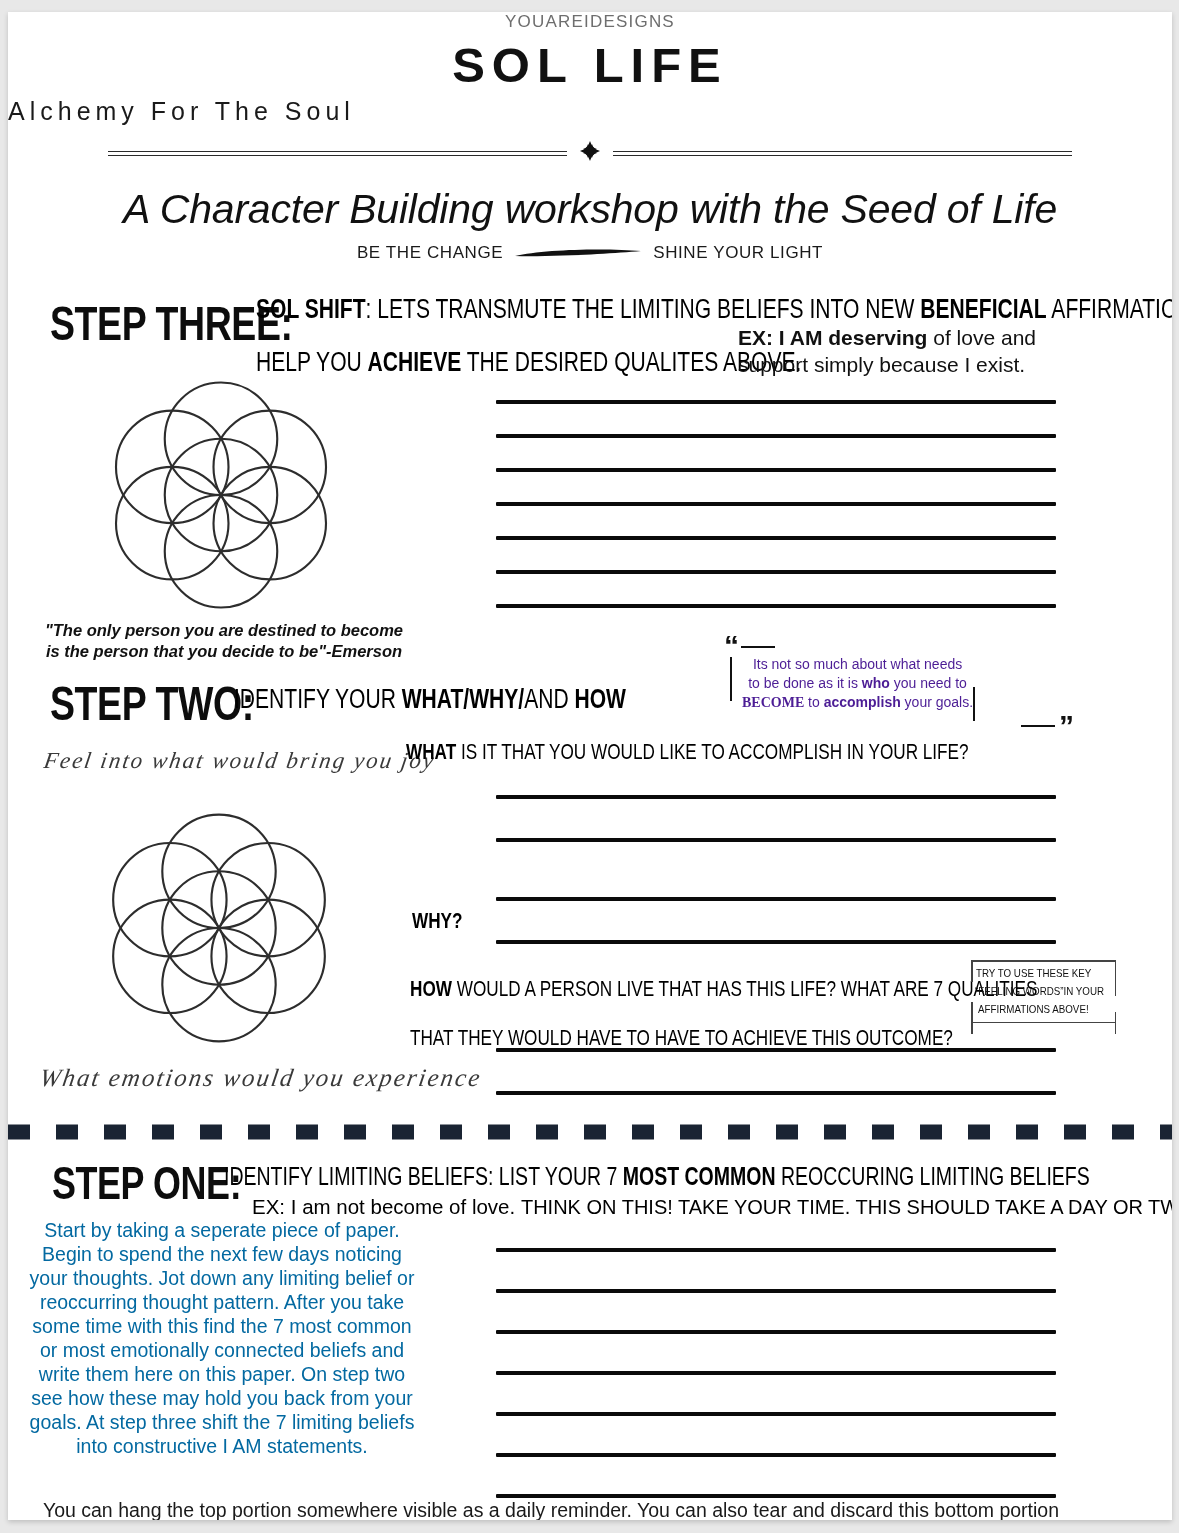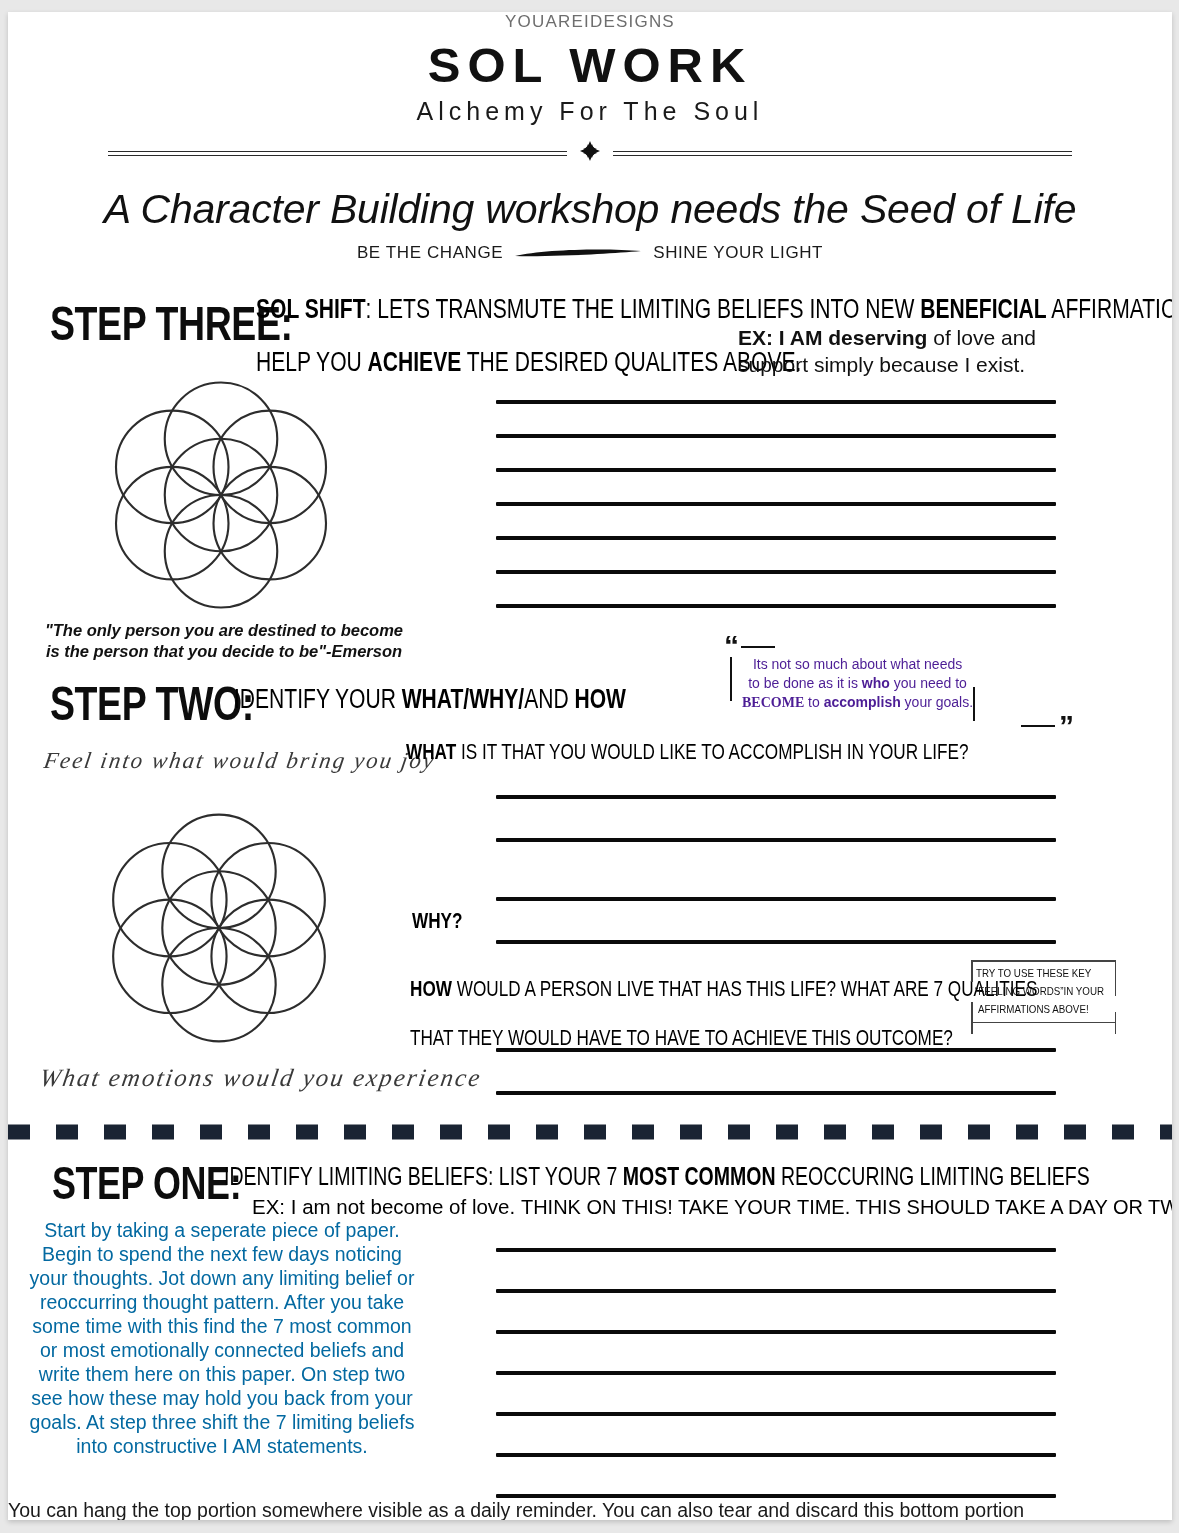--- a/index.html
+++ b/index.html
@@ -29,21 +29,20 @@
   .brand-title {
     text-align: center;
     font-size: 49px;
     font-weight: 900;
     letter-spacing: 7px;
     color: #111;
     margin-top: 8px;
     line-height: 1.05;
   }
   .brand-tag {
-    text-align: center;
     font-size: 25px;
     letter-spacing: 5px;
     color: #1a1a1a;
     margin-top: 6px;
     font-weight: 400;
   }
   .ornament-row {
     display: flex; align-items: center; justify-content: center;
     margin-top: 10px; padding: 0 100px;
   }
@@ -157,46 +156,46 @@
   #step1-head { position: absolute; left: 216px; top: 1150px; font-size: 25px; }
   #step1-ex { position: absolute; left: 244px; top: 1183px; font-size: 20.5px; white-space: nowrap;}
   #step1-ex .narrow { font-size: 20px; }
   #step1-para {
     position: absolute; left: 14px; top: 1207px; width: 400px;
     text-align: center; font-size: 19.5px; line-height: 1.23; color: #0369a1;
   }
   #step1-lines { left: 488px; top: 1236px; width: 560px; }
   #footer {
     position: absolute; left: 0; top: 1487px; width: 1086px;
-    text-align: left; font-size: 19.5px; color: #1a1a1a;
+    text-align: center; font-size: 19.5px; color: #1a1a1a;
   }
 </style>
 </head>
 <body>
 
 <div class="page">
 
   <div class="brand-sub">YOUAREIDESIGNS</div>
-  <div class="brand-title">SOL WORK</div>
+  <div class="brand-title">SOL LIFE</div>
   <div class="brand-tag">Alchemy For The Soul</div>
 
   <div class="ornament-row">
     <div class="orn-rule"></div>
     <div class="orn-dia">
       <svg width="30" height="30" viewBox="0 0 30 30">
         <path d="M15 2 C17 7 18 9 22 10 C18 11 17 13 15 18 C13 13 12 11 8 10 C12 9 13 7 15 2 Z" fill="#111" transform="translate(0,3)"></path>
         <path d="M15 28 C13 23 12 21 8 20 C12 19 13 17 15 12 C17 17 18 19 22 20 C18 21 17 23 15 28 Z" fill="#111" transform="translate(0,-3)"></path>
         <path d="M2 15 C7 13 9 12 10 8 C11 12 13 13 18 15 C13 17 11 18 10 22 C9 18 7 17 2 15 Z" fill="#111" transform="translate(3,0)"></path>
         <path d="M28 15 C23 17 21 18 20 22 C19 18 17 17 12 15 C17 13 19 12 20 8 C21 12 23 13 28 15 Z" fill="#111" transform="translate(-3,0)"></path>
       </svg>
     </div>
     <div class="orn-rule"></div>
   </div>
 
-  <div class="headline">A Character Building workshop needs the Seed of Life</div>
+  <div class="headline">A Character Building workshop with the Seed of Life</div>
 
   <div class="change-row">
     <span>BE THE CHANGE</span>
     <svg class="swoosh" viewBox="0 0 130 12">
       <path d="M2 9 C30 2 95 1 128 4 C96 7 34 10 2 9 Z" fill="#111"></path>
     </svg>
     <span>SHINE YOUR LIGHT</span>
   </div>
 
   <div id="step3-label" class="step-label">

